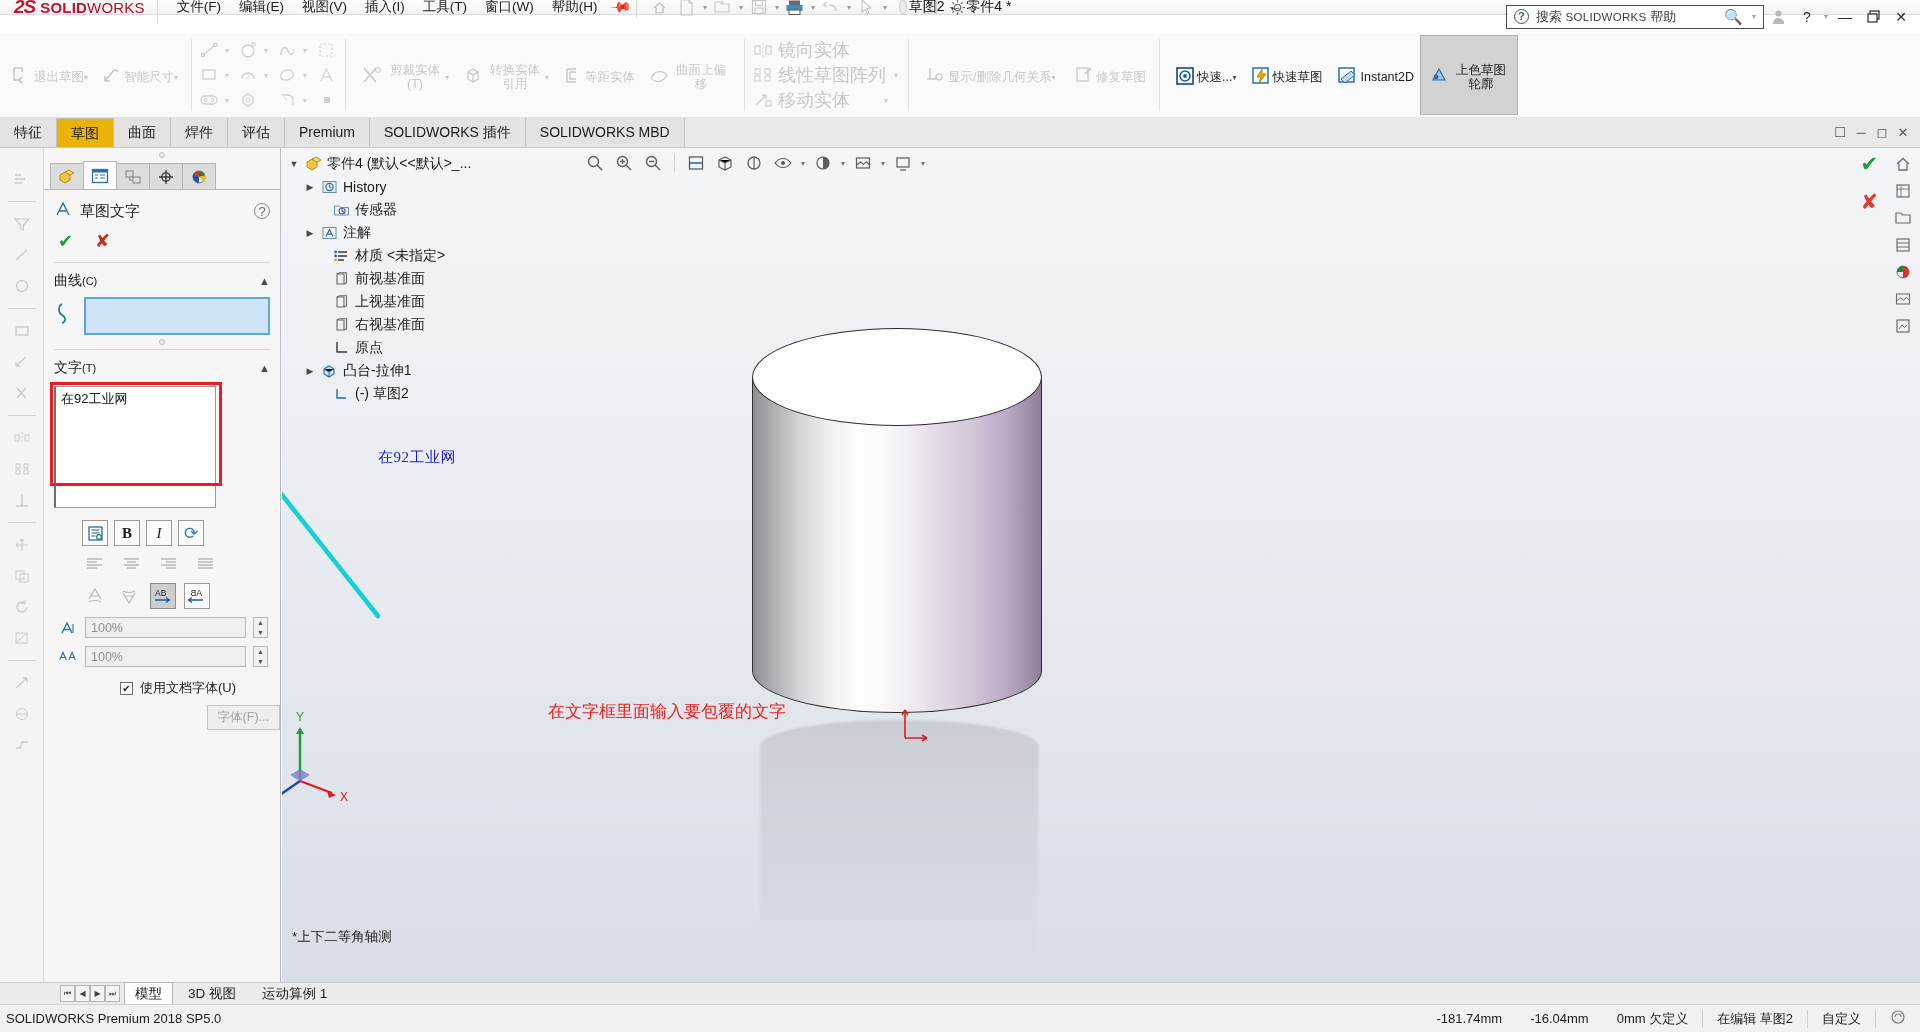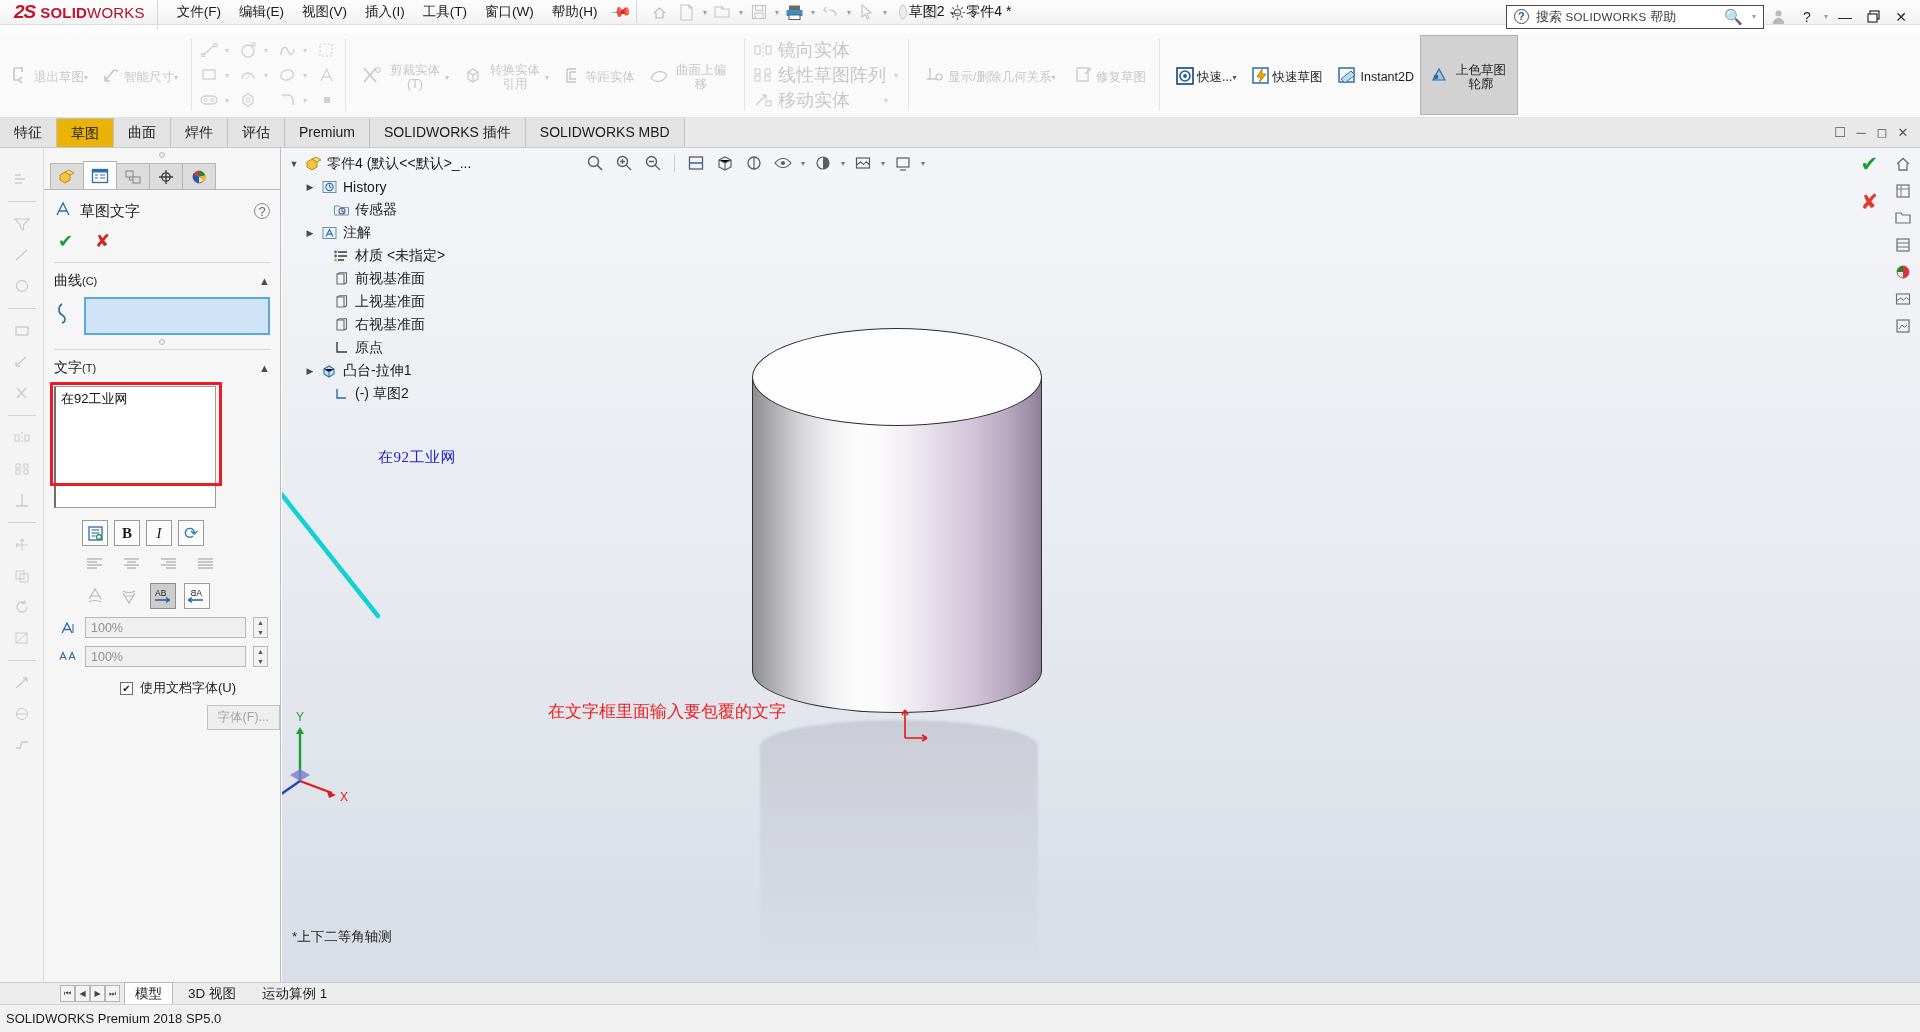--- a/index.html
+++ b/index.html
@@ -8,21 +8,21 @@
     width: 1920px; height: 1032px;
     overflow: hidden;
     font-family: "Liberation Sans", "DejaVu Sans", sans-serif;
     background: #fff;
     -webkit-font-smoothing: antialiased;
   }
   .app { position: relative; width: 1920px; height: 1032px; }
 
   
   .titlebar {
-    position: absolute; left: 0; top: 0; width: 1920px; height: 25px;
+    position: absolute; left: 0; top: 0; width: 1920px; height: 15px;
     background: linear-gradient(to bottom,#fdfdfd,#f2f2f2);
     border-bottom: 1px solid #dcdcdc;
     display: flex; align-items: center;
   }
   .logo {
     display: flex; align-items: center; gap: 5px;
     padding: 0 12px 0 14px; height: 33px;
     border-right: 1px solid #d8d8d8;
   }
   .logo-mark {
@@ -1245,15 +1245,31 @@
       <span class="nb">▶</span>
       <span class="nb">⏭</span>
     </div>
     <div class="btab active">模型</div>
     <div class="btab">3D 视图</div>
     <div class="btab">运动算例 1</div>
   </div>
 
   <div class="statusbar">
     <span class="sb-left">SOLIDWORKS Premium 2018 SP5.0</span>
+    <div class="sb-right">
+      <span class="sb-cell">-181.74mm</span>
+      <span class="sb-cell">-16.04mm</span>
+      <span class="sb-cell">0mm 欠定义</span>
+      <span class="sb-vline"></span>
+      <span class="sb-cell">在编辑 草图2</span>
+      <span class="sb-vline"></span>
+      <span class="sb-cell">自定义</span>
+      <span class="sb-vline"></span>
+      <span class="sb-cell">
+        <svg width="16" height="16" viewBox="0 0 16 16">
+            <circle cx="8" cy="8" r="6" fill="none" stroke="#7a7a7a" stroke-width="1.2"></circle>
+            <path d="M5 8a3 3 0 0 1 6 0" fill="none" stroke="#7a7a7a" stroke-width="1.2"></path>
+          </svg>
+      </span>
+    </div>
   </div>
 
 </div>
 
 </body></html>

